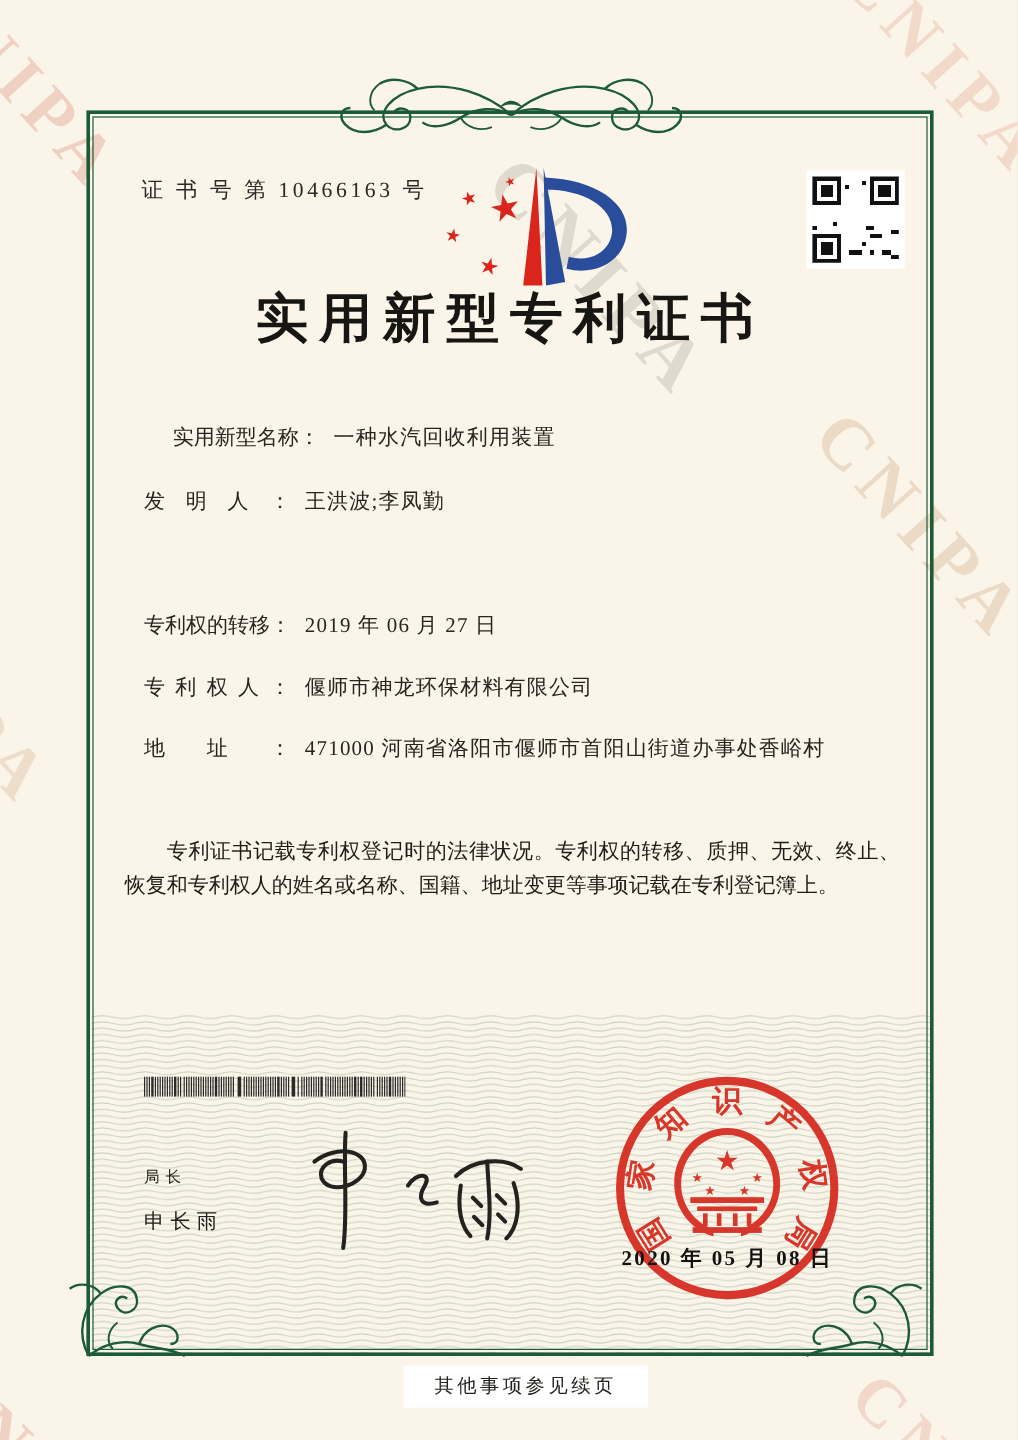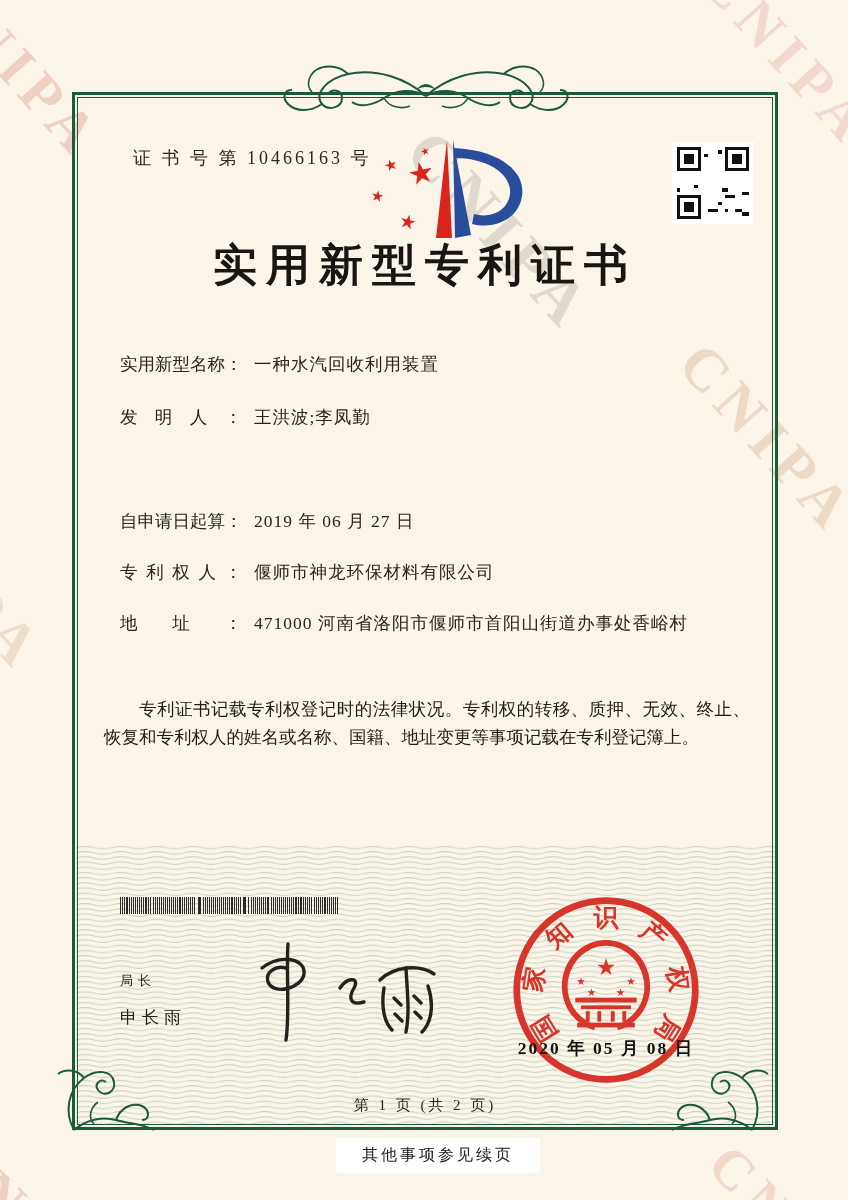--- a/index.html
+++ b/index.html
@@ -31,41 +31,41 @@
   .frame::after {
     content:''; position:absolute; inset:2px; border:1px solid #1c5b38;
   }
   .orn { position:absolute; pointer-events:none; }
   .orn-top { left:256px; top:56px; }
   .orn-bl  { left:50px;  top:1062px; }
   .orn-br  { left:666px; top:1062px; }
   
   .cert-no {
     position:absolute; left:118px; top:146px;
-    font-size:18px; letter-spacing:3px; color:#2a2925;margin-left:15px;
+    font-size:18px; letter-spacing:3px; color:#2a2925;
   }
   .logo-box { position:absolute; left:350px; top:134px; width:192px; height:120px; }
   .qr-box {
     position:absolute; left:672px; top:142px; width:82px; height:82px;
     background:#ffffff; padding:5px;
   }
   .qr-box svg { width:72px; height:72px; display:block; }
   .doc-title {
     position:absolute; left:72px; top:236px; width:706px;
     text-align:center; font-size:44px; font-weight:bold;
     letter-spacing:9px; color:#171612;
   }
   
   .frow { position:absolute; left:120px; font-size:17.5px; color:#26251f; white-space:nowrap; }
   .flabel {
     display:inline-block; width:122px; text-align:justify; text-align-last:justify;
     vertical-align:bottom;
   }
   .fvalue { margin-left:12px; letter-spacing:1px; }
-  .frow-name    { top:352px; }
+  .frow-name    { top:352px;margin-left:24px; }
   .frow-inv     { top:405px; }
   .frow-patno   { top:457px; }
   .frow-filing  { top:509px; }
   .frow-patentee{ top:560px; }
   .frow-addr    { top:611px; }
   .frow-grant   { top:662px; }
   .grant2 { position:absolute; left:335px; top:0; white-space:nowrap; }
   .flabel2 { display:inline-block; width:108px; text-align:justify; text-align-last:justify; }
   
   .body-text {
@@ -210,21 +210,21 @@
 
   <div class="doc-title">实用新型专利证书</div>
 
   <div class="frow frow-name">
     <span class="flabel">实用新型名称：</span><span class="fvalue">一种水汽回收利用装置</span>
   </div>
   <div class="frow frow-inv">
     <span class="flabel">发明人：</span><span class="fvalue">王洪波;李凤勤</span>
   </div>
   <div class="frow frow-filing">
-    <span class="flabel">自申请日起算：</span><span class="fvalue">2019 年 06 月 27 日</span>
+    <span class="flabel">专利权的转移：</span><span class="fvalue">2019 年 06 月 27 日</span>
   </div>
   <div class="frow frow-patentee">
     <span class="flabel">专利权人：</span><span class="fvalue">偃师市神龙环保材料有限公司</span>
   </div>
   <div class="frow frow-addr">
     <span class="flabel">地址：</span><span class="fvalue">471000 河南省洛阳市偃师市首阳山街道办事处香峪村</span>
   </div>
 
   <div class="body-text">
     <p>专利证书记载专利权登记时的法律状况。专利权的转移、质押、无效、终止、恢复和专利权人的姓名或名称、国籍、地址变更等事项记载在专利登记簿上。</p>
@@ -372,18 +372,17 @@
         <rect x="91" y="122" width="4" height="11"></rect>
         <rect x="105" y="122" width="4" height="11"></rect>
         <rect x="117" y="122" width="4" height="11"></rect>
         <rect x="70" y="134" width="60" height="5"></rect>
         <path d="M100,48 C74,48 54,70 54,96 C54,118 68,136 88,142 L88,136 C72,130 60,115 60,97 C60,74 78,54 100,54 C122,54 140,74 140,97 C140,115 128,130 112,136 L112,142 C132,136 146,118 146,96 C146,70 126,48 100,48 Z"></path>
       </g>
     </g>
   </svg>
   <div class="seal-date">2020 年 05 月 08 日</div>
 
-  <div class="page-num">第 1 页 (共 2 页)</div>
   <div class="continuation">
     <span>其他事项参见续页</span>
   </div>
 
 </div>
 
 </body></html>

